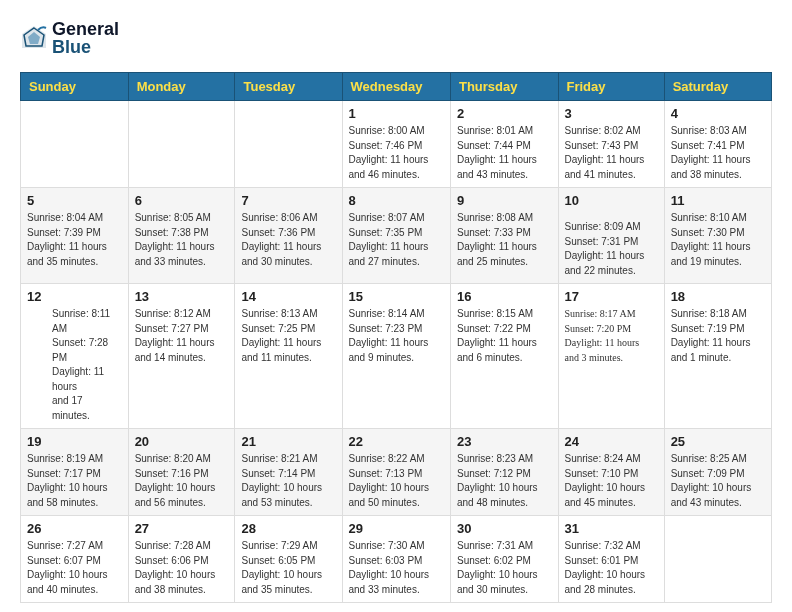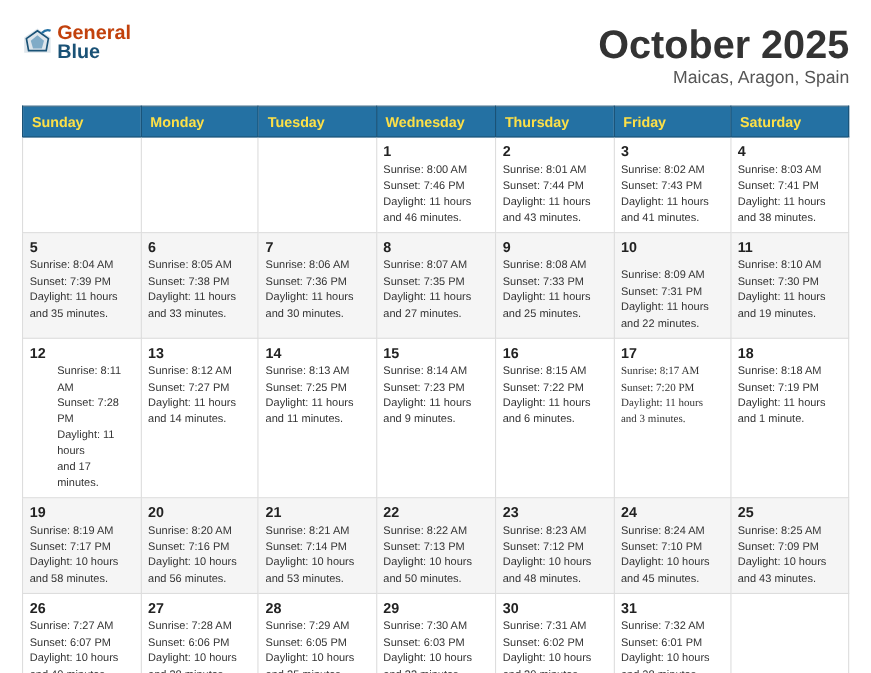--- a/index.html
+++ b/index.html
@@ -21,21 +21,21 @@
       align-items: center;
     }
     .logo-text {
       display: flex;
       flex-direction: column;
       line-height: 1;
     }
     .logo-general {
       font-size: 18px;
       font-weight: bold;
-      color: #c2410c;
+      color: #0f172a;
     }
     .logo-blue {
       font-size: 18px;
       font-weight: bold;
       color: #1a5276;
     }
     .logo-icon {
       width: 28px;
       height: 28px;
       margin-right: 4px;
@@ -105,24 +105,20 @@
       <polygon points="14,2 26,10 26,24 2,24 2,10" fill="#1a5276" opacity="0.15"></polygon>
       <polygon points="14,4 24,11 22,22 6,22 4,11" fill="none" stroke="#1a5276" stroke-width="1.5"></polygon>
       <polygon points="14,8 20,13 18,20 10,20 8,13" fill="#2471a3" opacity="0.5"></polygon>
       <path d="M18 6 Q22 2 26 4" stroke="#2471a3" stroke-width="2" fill="none"></path>
     </svg>
     <div class="logo-text">
       <span class="logo-general">General</span>
       <span class="logo-blue">Blue</span>
     </div>
   </div>
-  <div class="title-block">
-    <div class="month-title">October 2025</div>
-    <div class="location">Maicas, Aragon, Spain</div>
-  </div>
 </div>
 
 <table class="calendar">
   <thead>
     <tr>
     <th>Sunday</th>
         <th>Monday</th>
         <th>Tuesday</th>
         <th>Wednesday</th>
         <th>Thursday</th>

